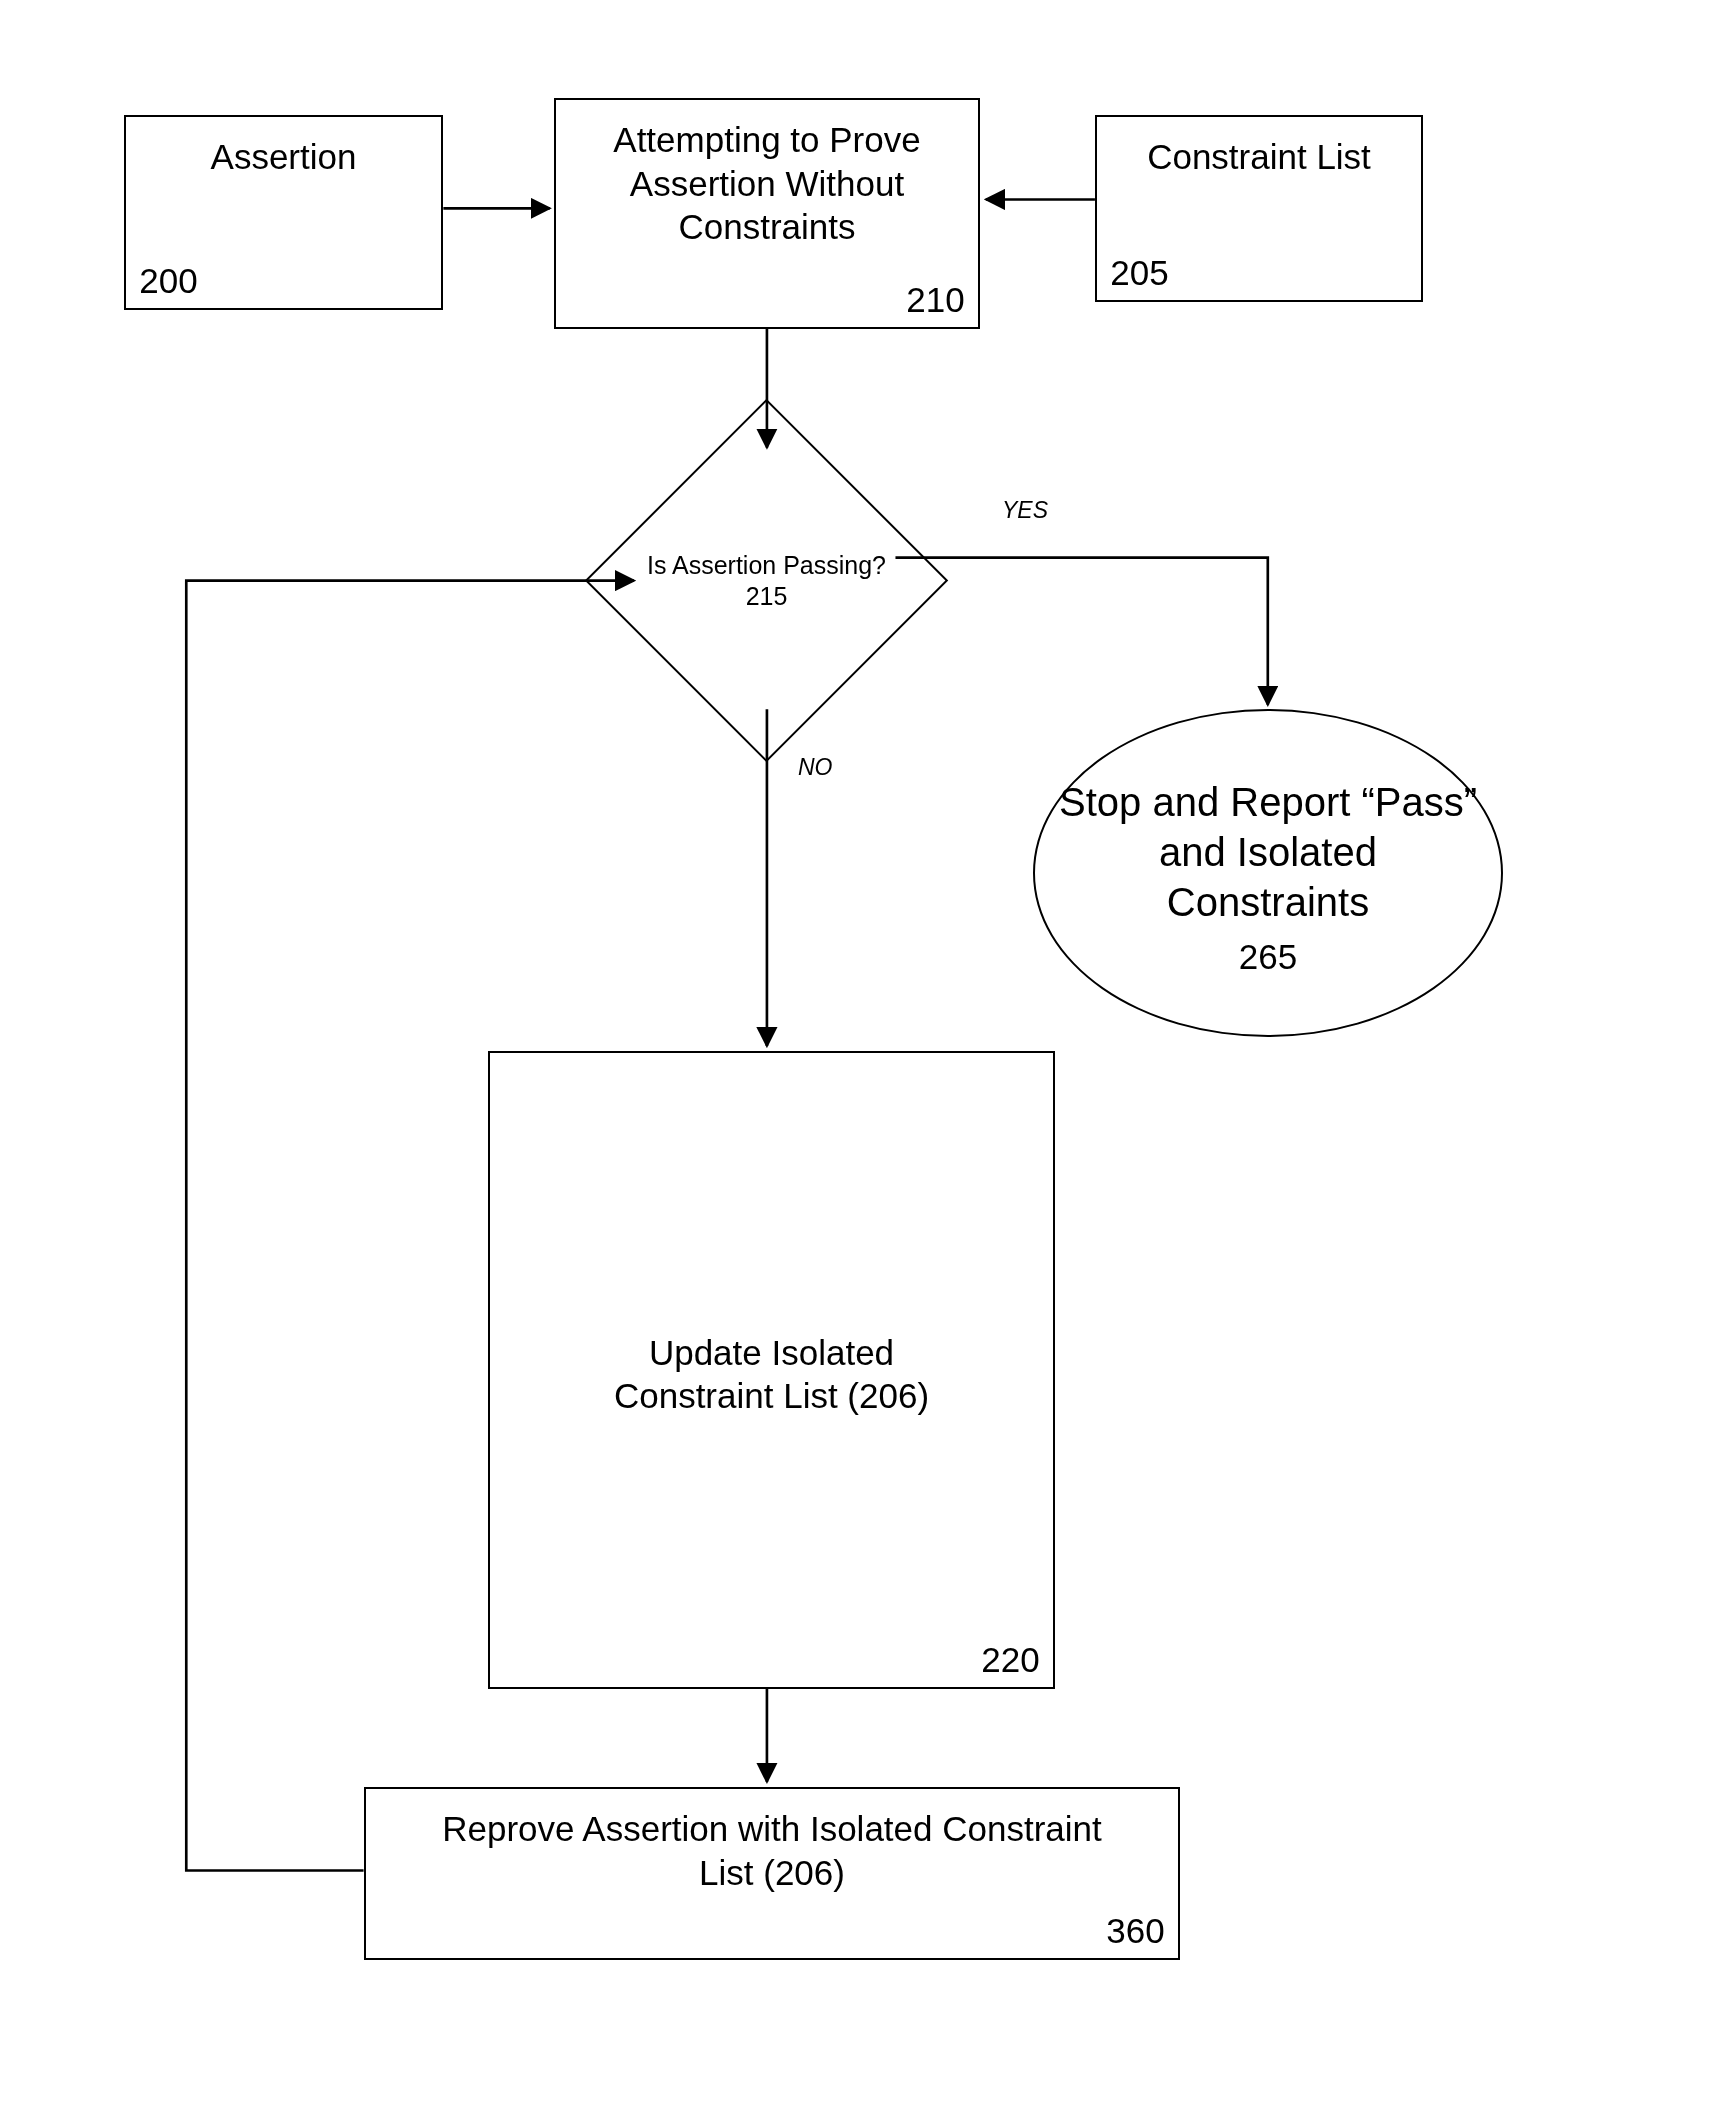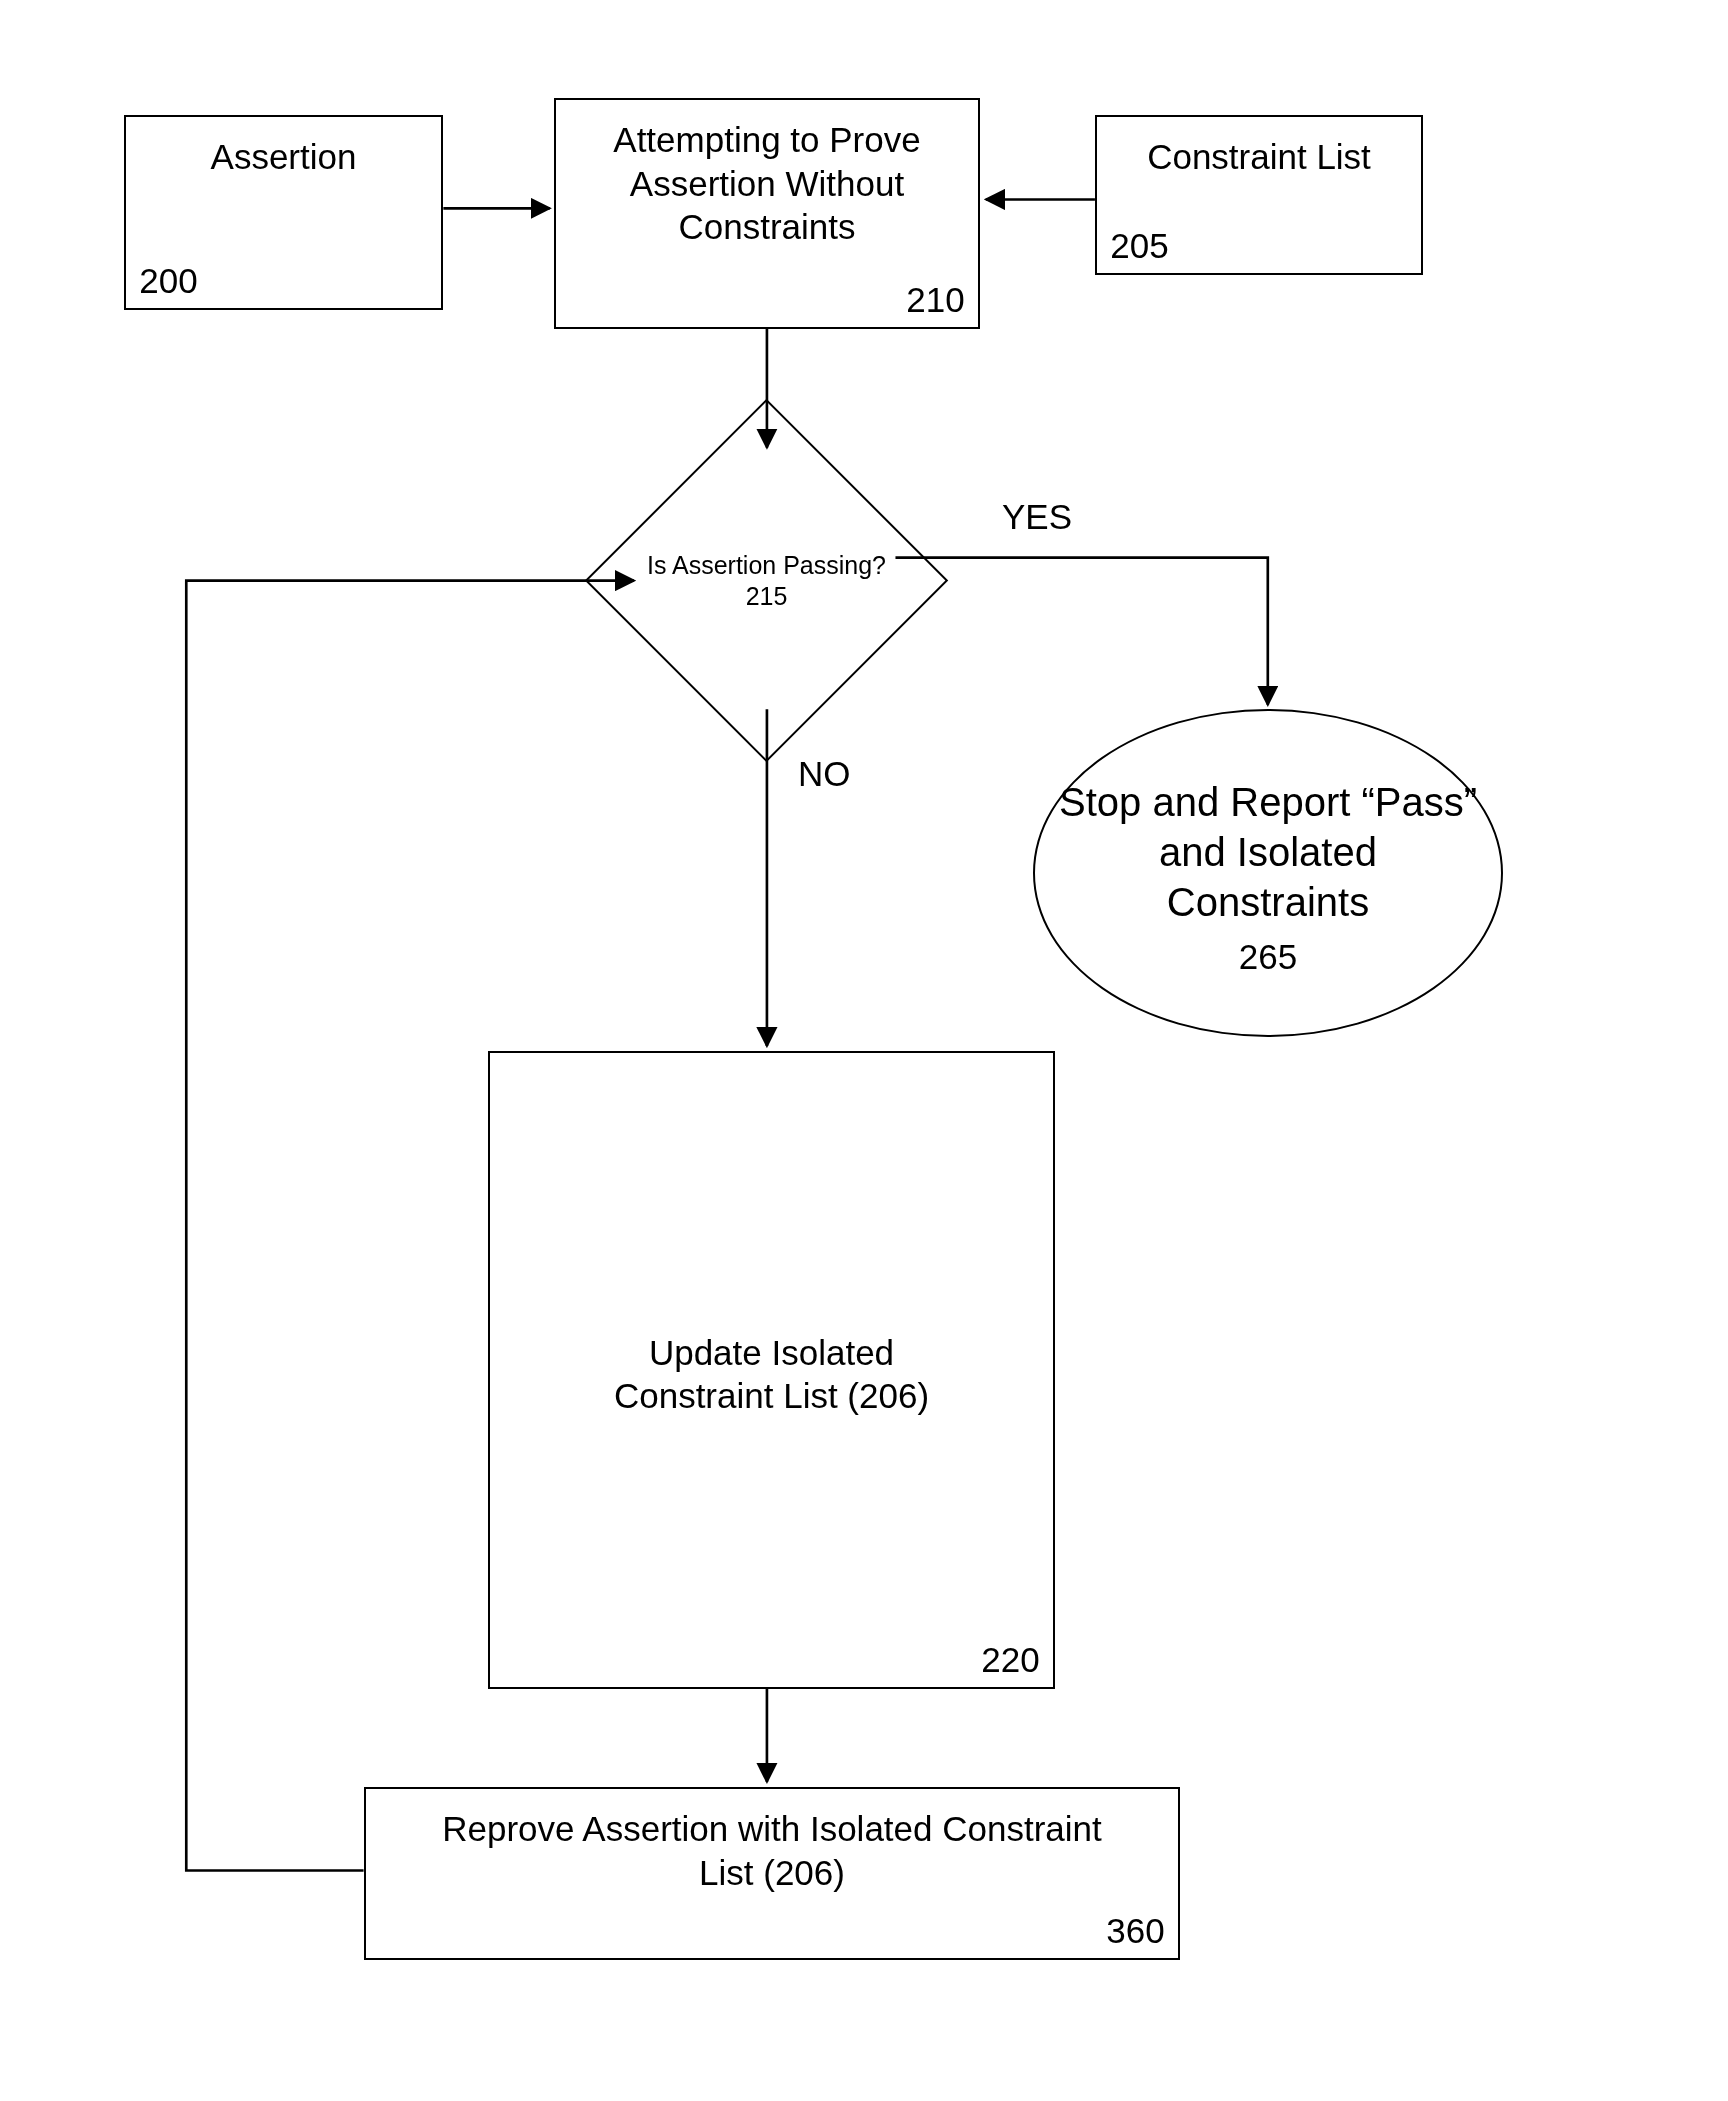--- a/index.html
+++ b/index.html
@@ -80,39 +80,40 @@
   
   svg.overlay {
     position: absolute;
     top: 0; left: 0;
     width: 1728px;
     height: 2101px;
     pointer-events: none;
   }
   .edge-label {
     position: absolute;
-    font-size: 35px;
+    font-size: 23px;
+    font-style: italic;
   }
 </style>
 </head>
 <body>
 
 <div class="canvas">
 
   <div class="box" style="left:124px; top:115px; width:319px; height:195px;">
     <div class="title-text">Assertion</div>
     <div class="num num-bl">200</div>
   </div>
 
   <div class="box" style="left:554px; top:98px; width:426px; height:231px;">
     <div class="title-text" style="max-width:372px;">Attempting to Prove Assertion Without Constraints</div>
     <div class="num num-br">210</div>
   </div>
 
-  <div class="box" style="left:1095px; top:115px; width:328px; height:160px;text-align:center;">
+  <div class="box" style="left:1095px; top:115px; width:328px; height:187px;text-align:center;">
     <div class="title-text">Constraint List</div>
     <div class="num num-bl">205</div>
   </div>
 
   <div class="diamond-wrap" style="left:638px; top:452px; width:257px; height:257px;">
     <div class="diamond"></div>
     <div class="diamond-label">
       <span>Is Assertion Passing?</span><br>
       <span>215</span>
     </div>

